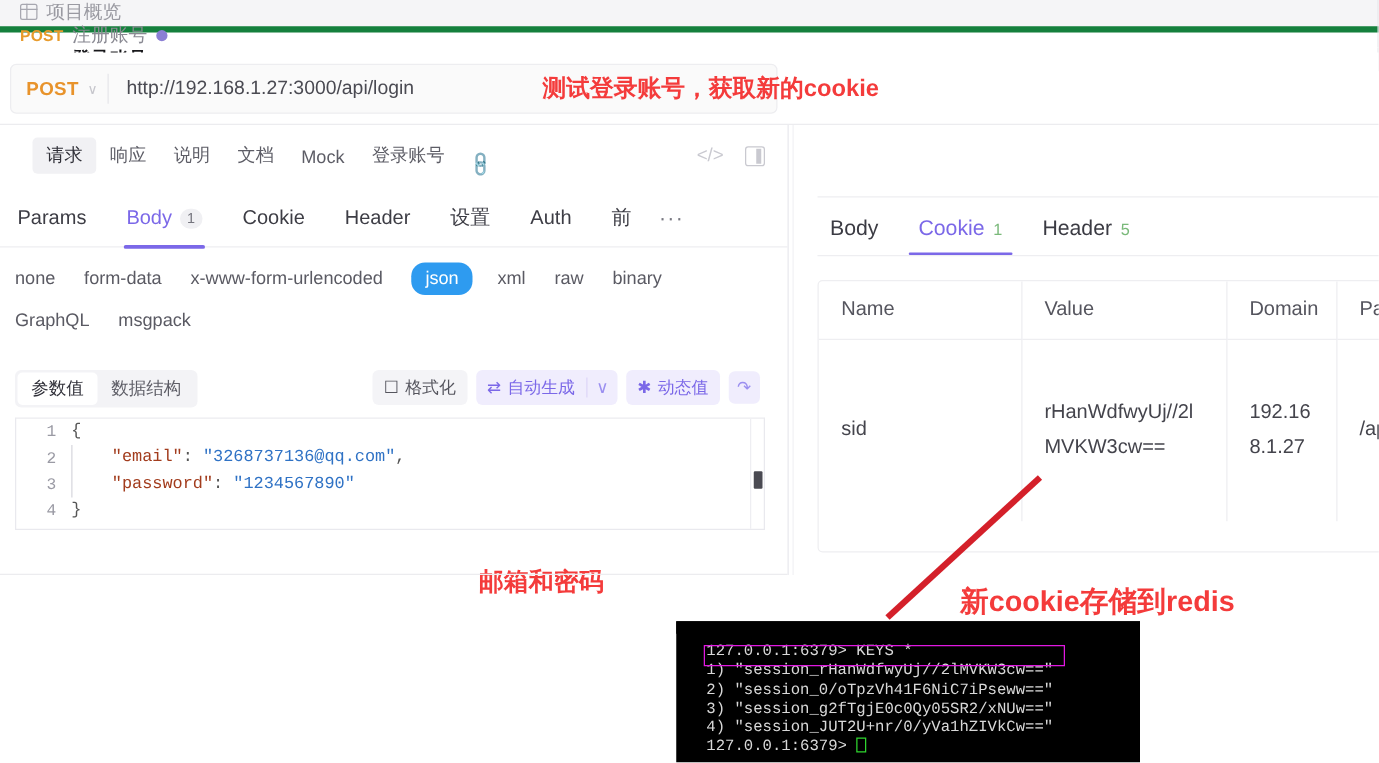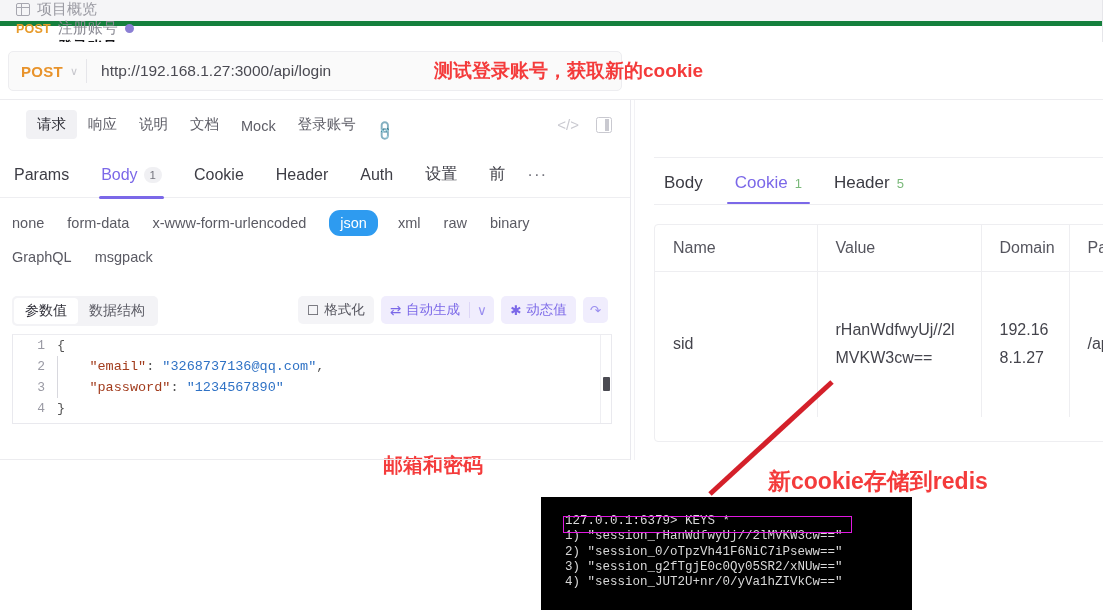--- a/index.html
+++ b/index.html
@@ -241,24 +241,24 @@
       <span>Body</span>
       <span class="badge">1</span>
     </span>
     <span class="ptab">
       <span>Cookie</span>
     </span>
     <span class="ptab">
       <span>Header</span>
     </span>
     <span class="ptab">
+      <span>设置</span>
+    </span>
+    <span class="ptab">
       <span>Auth</span>
-    </span>
-    <span class="ptab">
-      <span>设置</span>
     </span>
     <span class="ptab">
       <span>前</span>
     </span>
     <span class="pmore">···</span>
   </div>
 
   <div id="bodytypes">
     <span class="btype">none</span>
     <span class="btype">form-data</span>
@@ -378,16 +378,17 @@
   <line x1="132" y1="4" x2="10" y2="116" stroke="#d4202a" stroke-width="5"></line>
 </svg>
 
 <div id="terminal">
   <div class="tline">&nbsp;</div>
   <div class="tline">127.0.0.1:6379&gt; KEYS *</div>
   <div class="tline">1) "session_rHanWdfwyUj//2lMVKW3cw=="</div>
   <div class="tline">2) "session_0/oTpzVh41F6NiC7iPseww=="</div>
   <div class="tline">3) "session_g2fTgjE0c0Qy05SR2/xNUw=="</div>
   <div class="tline">4) "session_JUT2U+nr/0/yVa1hZIVkCw=="</div>
+  <div class="tline"><span>127.0.0.1:6379&gt; </span><span id="cursor"></span></div>
 </div>
 <div id="tclip"></div>
 <div id="hlbox"></div>
 <div class="red-note" id="note-4">新cookie存储到redis</div>
 
 </body></html>

